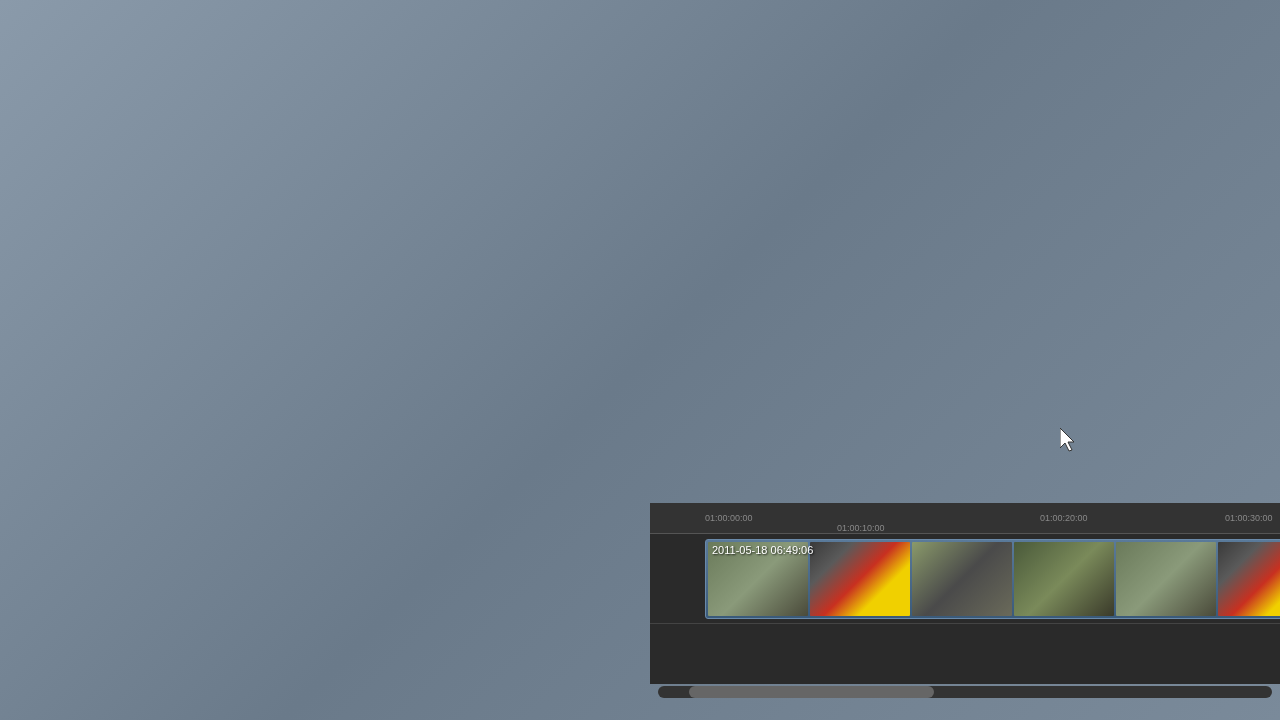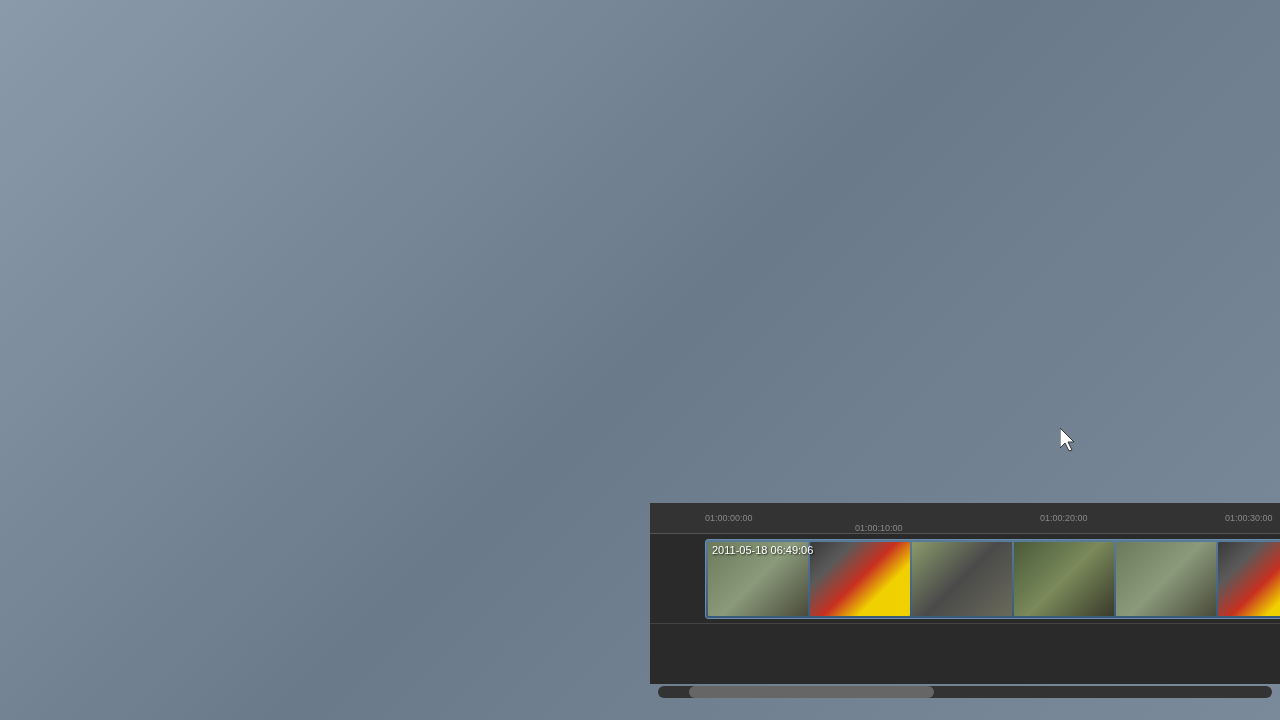--- a/index.html
+++ b/index.html
@@ -843,21 +843,21 @@
 
         <div style="display:flex;gap:4px;margin-left:auto;">
           <div class="footer-btn">⊟</div>
           <div class="footer-btn">⚙</div>
           <div class="footer-btn">▶▶</div>
         </div>
       </div>
 
       <div class="timeline-ruler">
         <span class="ruler-mark" style="left:55px;">01:00:00:00</span>
-        <span class="ruler-mark" style="left:205px;margin-top:20px;">01:00:10:00</span>
+        <span class="ruler-mark" style="left:187px;margin-top:20px;">01:00:10:00</span>
         <span class="ruler-mark" style="left:390px;">01:00:20:00</span>
         <span class="ruler-mark" style="left:575px;">01:00:30:00</span>
       </div>
 
       <div class="timeline-tracks">
         <div class="track-row">
 
           <div class="track-clip clip-main">
             <span class="clip-label">2011-05-18 06:49:06</span>
             <div class="clip-inner">

